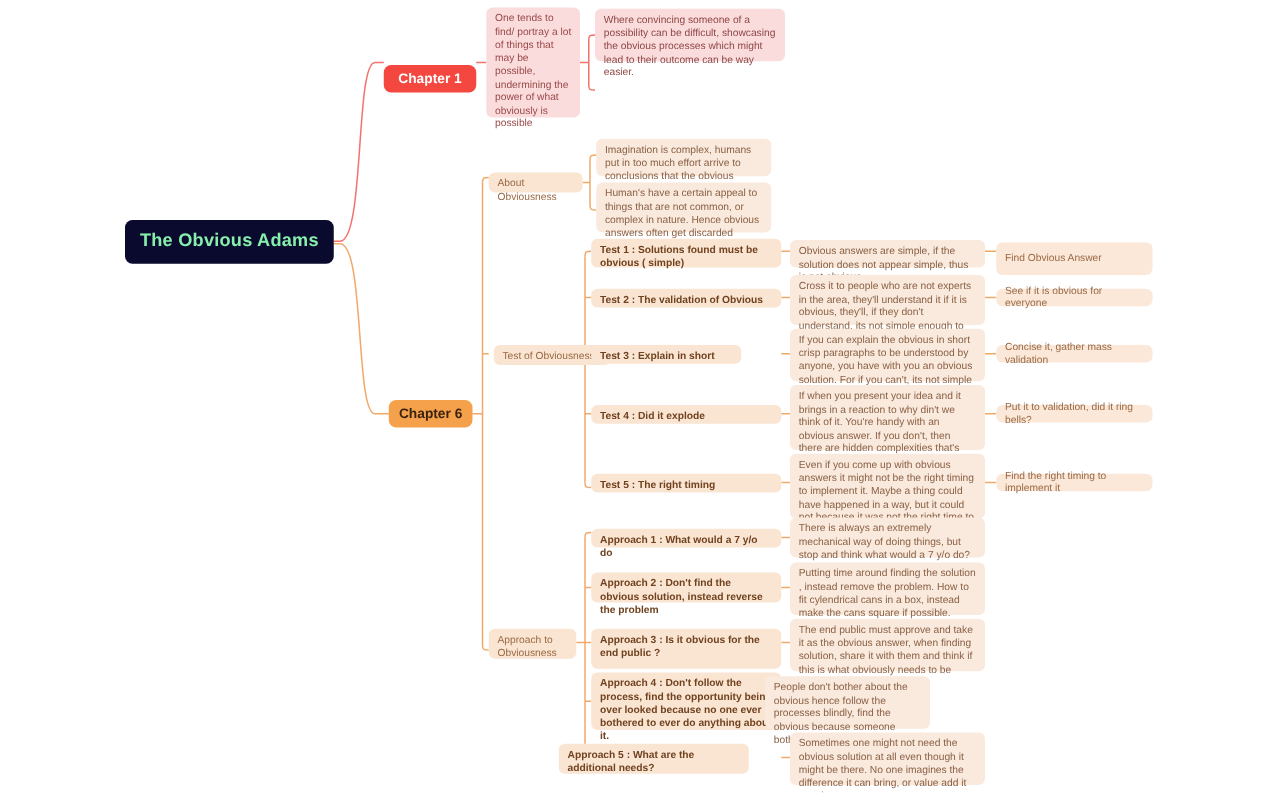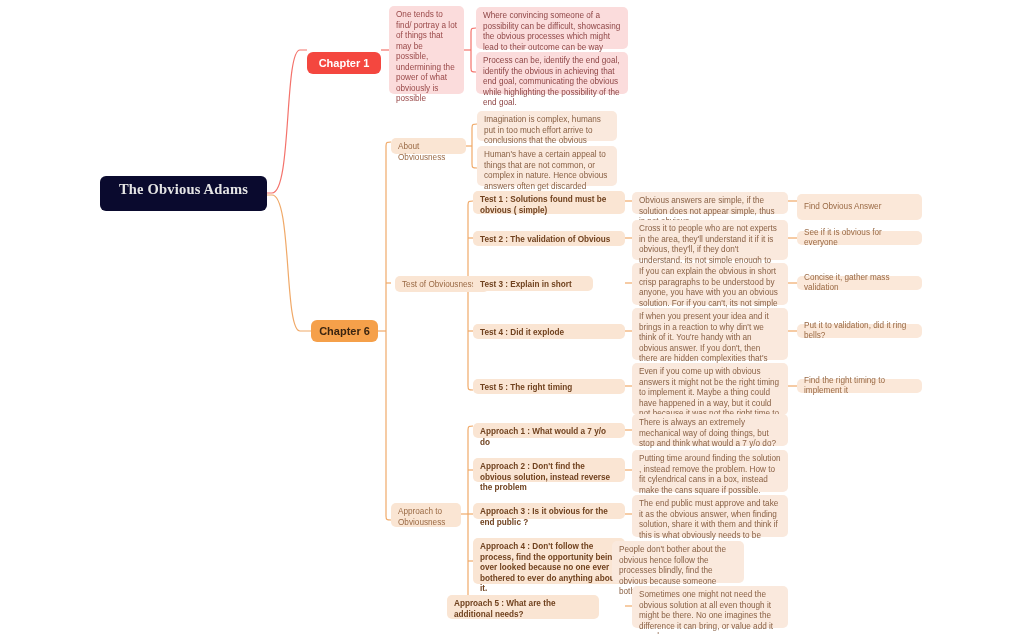--- a/index.html
+++ b/index.html
@@ -26,28 +26,28 @@
     border-radius: 5px;
     padding: 4px 7px;
     line-height: 1.28;
     white-space: normal;
     word-wrap: break-word;
   }
 
   
   .root {
     background: #0a0a2e;
-    color: #e5e5e5;
+    color: #86efac;
     font-size: 14.5px;
     font-weight: bold;
     border-radius: 6px;
     display: flex;
+    align-items: center;
     justify-content: center;
     letter-spacing: .2px;
-    font-family: Liberation Serif, serif;
   }
 
   
   .chapter1 {
     background: #f4473f;
     color: #ffffff;
     font-size: 11px;
     font-weight: bold;
     border-radius: 6px;
     display: flex;
@@ -175,21 +175,20 @@
   </div>
 
   <div class="node chapter1" style="left:307px; top:39px; width:74px; height:22px;">
     <span>Chapter 1</span>
   </div>
 
   <div class="node pink" style="left:389px; top:6px; width:75px; height:88px;">One tends to find/ portray a lot of things that may be possible, undermining the power of what obviously is possible</div>
 
   <div class="node pink-wide" style="left:476px; top:7px; width:152px; height:42px;">Where convincing someone of a possibility can be difficult, showcasing the obvious processes which might lead to their outcome can be way easier.</div>
 
-  <div class="node pink-wide" style="left:476px; top:52px; width:152px; height:42px;">Process can be, identify the end goal, identify the obvious in achieving that end goal, communicating the obvious while highlighting the possibility of the end goal.</div>
 
   <div class="node chapter2" style="left:311px; top:320px; width:67px; height:22px;">
     <span>Chapter 6</span>
   </div>
 
   <div class="node peach" style="left:391px; top:138px; width:75px; height:16px;">About Obviousness</div>
 
   <div class="node peach-detail" style="left:477px; top:111px; width:140px; height:30px;">Imagination is complex, humans put in too much effort arrive to conclusions that the obvious answers just don't make their way.</div>
 
   <div class="node peach-detail" style="left:477px; top:146px; width:140px; height:40px;">Human's have a certain appeal to things that are not common, or complex in nature. Hence  obvious answers often get discarded holding no logical merit.</div>
@@ -217,21 +216,21 @@
   <div class="node peach-out" style="left:797px; top:379px; width:125px; height:14px;">Find the right timing to implement it</div>
 
   <div class="node peach" style="left:391px; top:503px; width:70px; height:24px;">Approach to Obviousness</div>
 
   <div class="node peach-b" style="left:473px; top:423px; width:152px; height:15px;">Approach 1 : What would a 7 y/o do</div>
   <div class="node peach-detail" style="left:632px; top:414px; width:156px; height:32px;">There is always an extremely mechanical way of doing things, but stop and think what would a 7 y/o do? He'll do the obvious</div>
 
   <div class="node peach-b" style="left:473px; top:458px; width:152px; height:24px;">Approach 2 : Don't find the obvious solution, instead reverse the problem</div>
   <div class="node peach-detail" style="left:632px; top:450px; width:156px; height:42px;">Putting time around finding the solution , instead remove the problem. How to fit cylendrical cans in a box, instead make the cans square if possible.</div>
 
-  <div class="node peach-b" style="left:473px; top:503px; width:152px; height:16px;">Approach 3 : Is it obvious for the end public  ?</div>
+  <div class="node peach-b" style="left:473px; top:503px; width:152px; height:32px;">Approach 3 : Is it obvious for the end public  ?</div>
   <div class="node peach-detail" style="left:632px; top:495px; width:156px; height:42px;">The end public must approve and take it as the obvious answer, when finding solution, share it with them and think if this is what obviously needs to be done.</div>
 
   <div class="node peach-b" style="left:473px; top:538px; width:152px; height:46px;">Approach 4 : Don't follow the process, find the opportunity being over looked because no one ever bothered to ever do anything about it.</div>
   <div class="node peach-detail" style="left:612px; top:541px; width:132px; height:42px;">People don't bother about the obvious hence follow the processes blindly, find the obvious because someone bothered to look it that way.</div>
 
   <div class="node peach-b" style="left:447px; top:595px; width:152px; height:24px;">Approach 5 : What are the additional needs?</div>
   <div class="node peach-detail" style="left:632px; top:586px; width:156px; height:42px;">Sometimes one might not need the obvious solution at all even though it might be there. No one imagines the difference it can bring, or value add it can do.</div>
 
 </div>
 

